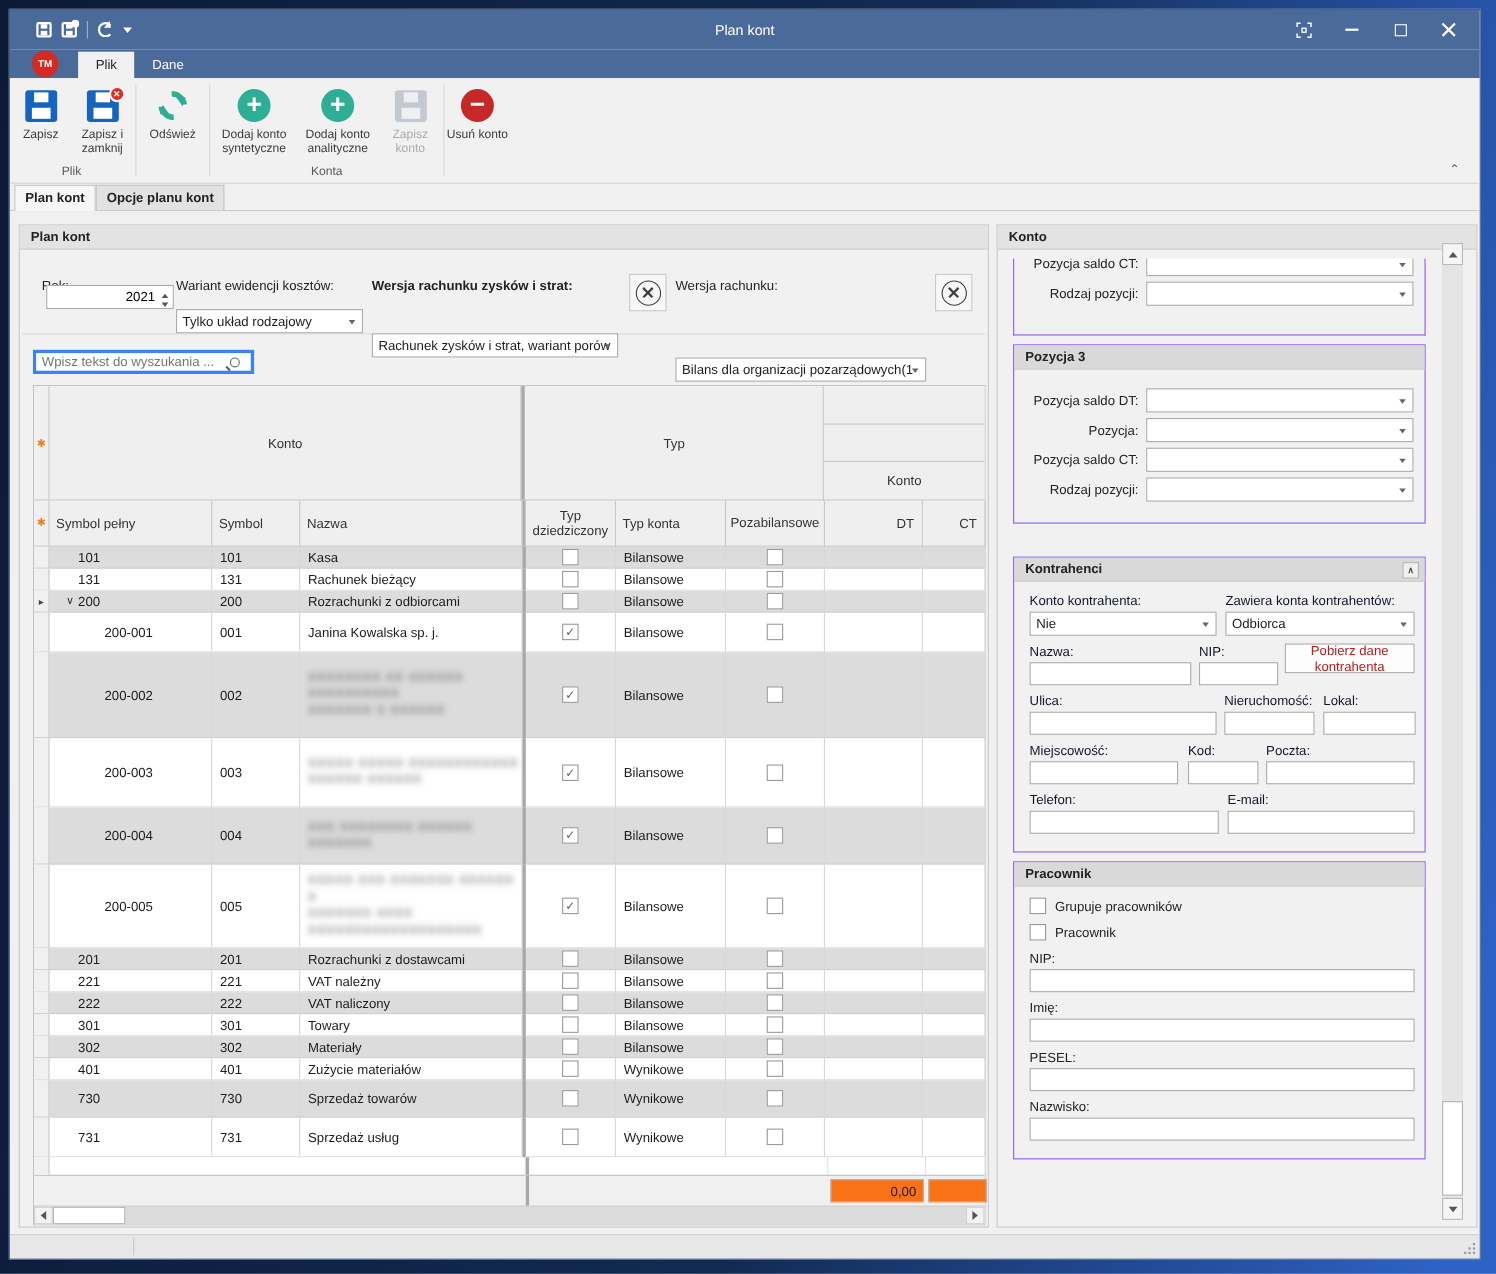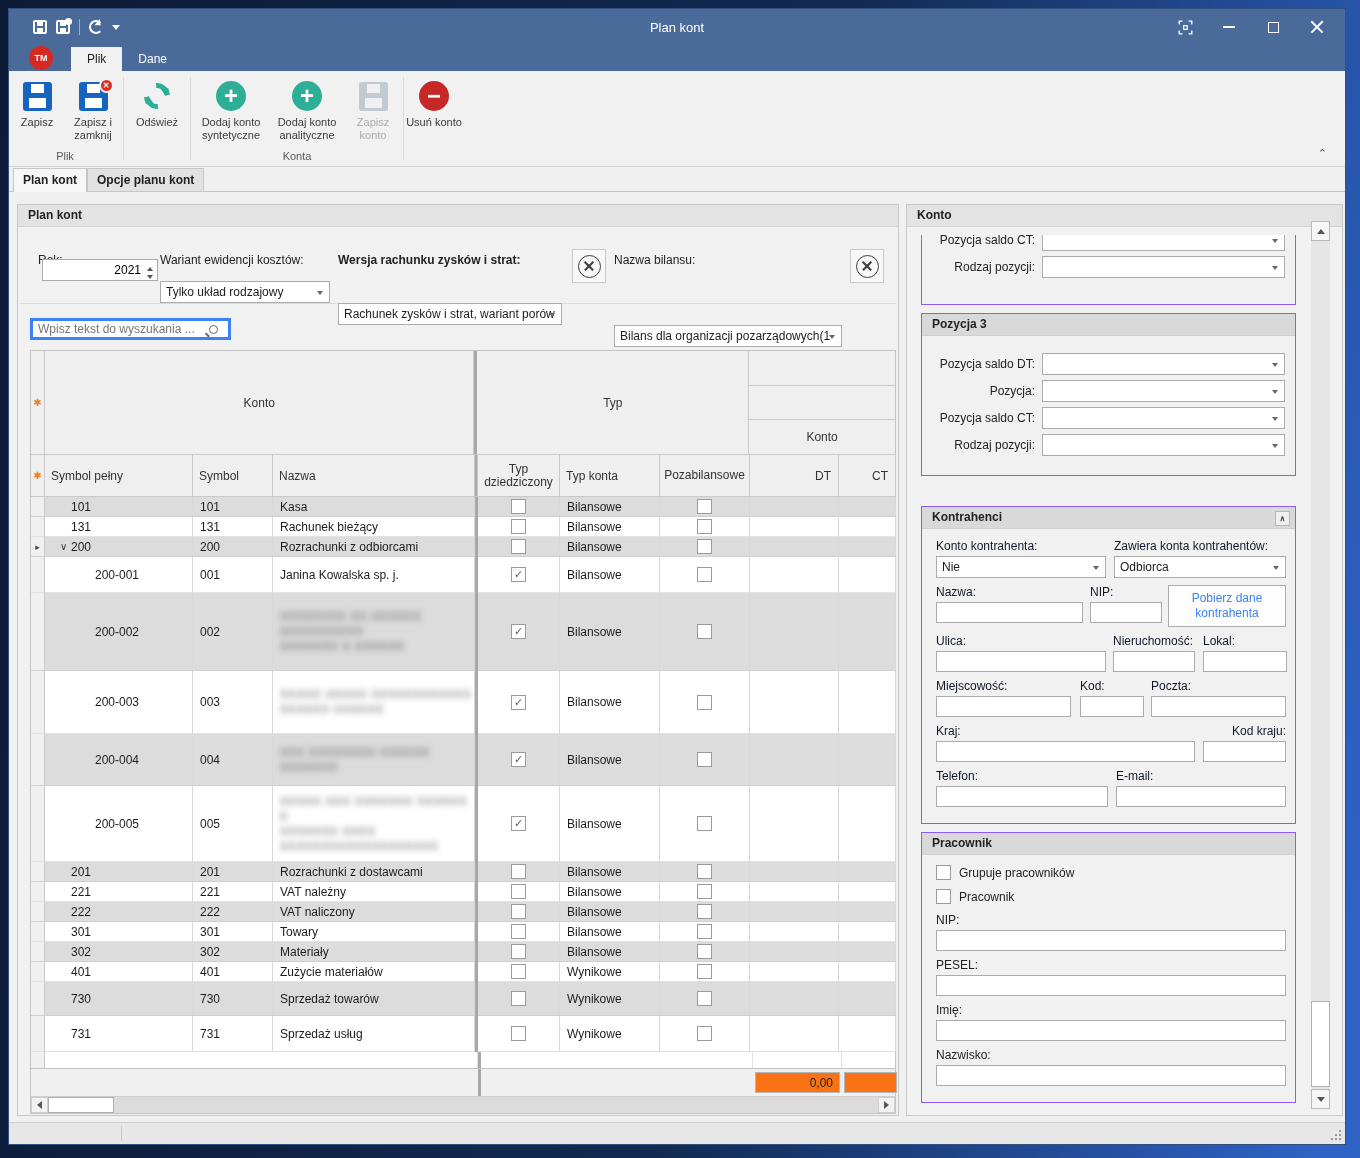--- a/index.html
+++ b/index.html
@@ -161,21 +161,21 @@
   .frow.first { margin-top:-6px; }
   .flabel { width:112px; text-align:right; padding-right:7px; font-size:12px; color:#222; flex:none; }
   .fcombo { flex:1; }
   .p3body { padding:12px 0 14px; }
   .kbody { padding:10px 6px 14px 14px; font-size:12px; }
   .krow { display:flex; margin-bottom:7px; }
   .kcol { display:flex; flex-direction:column; }
   .kcol label { margin-bottom:3px; color:#0f172a; }
   .kcol label.rt { text-align:right; }
   .tbox { height:21px; background:#fff; border:1px solid #ababab; }
-  .kbtn { height:42px; background:#fdfdfd; border:1px solid #ababab; font-size:12px; color:#3b82f6;
+  .kbtn { height:27px; background:#fdfdfd; border:1px solid #ababab; font-size:12px; color:#b91c1c;
     display:flex; align-items:center; justify-content:center; text-align:center; line-height:15px; padding:0 8px; }
   .cbrow { display:flex; align-items:center; gap:8px; margin-bottom:9px; }
   .cbrow label { font-size:12px; color:#222; }
   .stack { display:flex; flex-direction:column; margin-bottom:7px; }
   .stack label { font-size:12px; margin-bottom:3px; color:#222; }
   .vscroll { position:absolute; right:12px; top:16px; bottom:6px; width:19px; background:#e5e5e5; }
   .vs-btn { position:absolute; left:0; width:19px; height:20px; background:#f6f6f6; border:1px solid #b9b9b9;
     display:flex; align-items:center; justify-content:center; }
   .vs-up { top:0; } .vs-dn { bottom:0; }
   .tri-u { width:0; height:0; border:4px solid transparent; border-bottom:5px solid #555; margin-top:-4px; }
@@ -323,21 +323,21 @@
               <i class="dn"></i>
             </span>
         </div>
         <span class="flab" style="left:140px;">Wariant ewidencji kosztów:</span>
         <div class="fctl combo" style="left:140px; width:170px;">Tylko układ rodzajowy</div>
         <span class="flab" style="left:318px;font-weight:bold;">Wersja rachunku zysków i strat:</span>
         <div class="fctl combo" style="left:318px; width:224px;">Rachunek zysków i strat, wariant porów</div>
         <div class="xbtn" style="left:552px;">
             <span class="xcirc"></span>
           </div>
-        <span class="flab" style="left:594px;">Nazwa bilansu:</span>
+        <span class="flab" style="left:594px;">Wersja rachunku:</span>
         <div class="fctl combo" style="left:594px; width:228px;">Bilans dla organizacji pozarządowych(1</div>
         <div class="xbtn" style="left:830px;">
             <span class="xcirc"></span>
           </div>
       </div>
 
       <div class="search">
         <input placeholder="Wpisz tekst do wyszukania ..." style="">
         <span class="mag"></span>
       </div>
@@ -770,30 +770,20 @@
               </div>
               <div class="kcol" style="width:64px; margin-left:9px;">
                 <label>Kod:</label>
                 <div class="tbox"></div>
               </div>
               <div class="kcol" style="width:135px; margin-left:7px;">
                 <label>Poczta:</label>
                 <div class="tbox"></div>
               </div>
             </div>
-            <div class="krow">
-              <div class="kcol" style="width:259px;">
-                <label>Kraj:</label>
-                <div class="tbox"></div>
-              </div>
-              <div class="kcol" style="width:83px; margin-left:8px;">
-                <label class="rt">Kod kraju:</label>
-                <div class="tbox"></div>
-              </div>
-            </div>
             <div class="krow" style="margin-bottom:2px;">
               <div class="kcol" style="width:172px;">
                 <label>Telefon:</label>
                 <div class="tbox"></div>
               </div>
               <div class="kcol" style="width:170px; margin-left:8px;">
                 <label>E-mail:</label>
                 <div class="tbox"></div>
               </div>
             </div>
@@ -809,25 +799,25 @@
             </div>
             <div class="cbrow">
               <span class="cb"></span>
               <label>Pracownik</label>
             </div>
             <div class="stack" style="width:350px;">
               <label>NIP:</label>
               <div class="tbox"></div>
             </div>
             <div class="stack" style="width:350px;">
+              <label>Imię:</label>
+              <div class="tbox"></div>
+            </div>
+            <div class="stack" style="width:350px;">
               <label>PESEL:</label>
-              <div class="tbox"></div>
-            </div>
-            <div class="stack" style="width:350px;">
-              <label>Imię:</label>
               <div class="tbox"></div>
             </div>
             <div class="stack" style="width:350px; margin-bottom:2px;">
               <label>Nazwisko:</label>
               <div class="tbox"></div>
             </div>
           </div>
         </div>
       </div>
 

